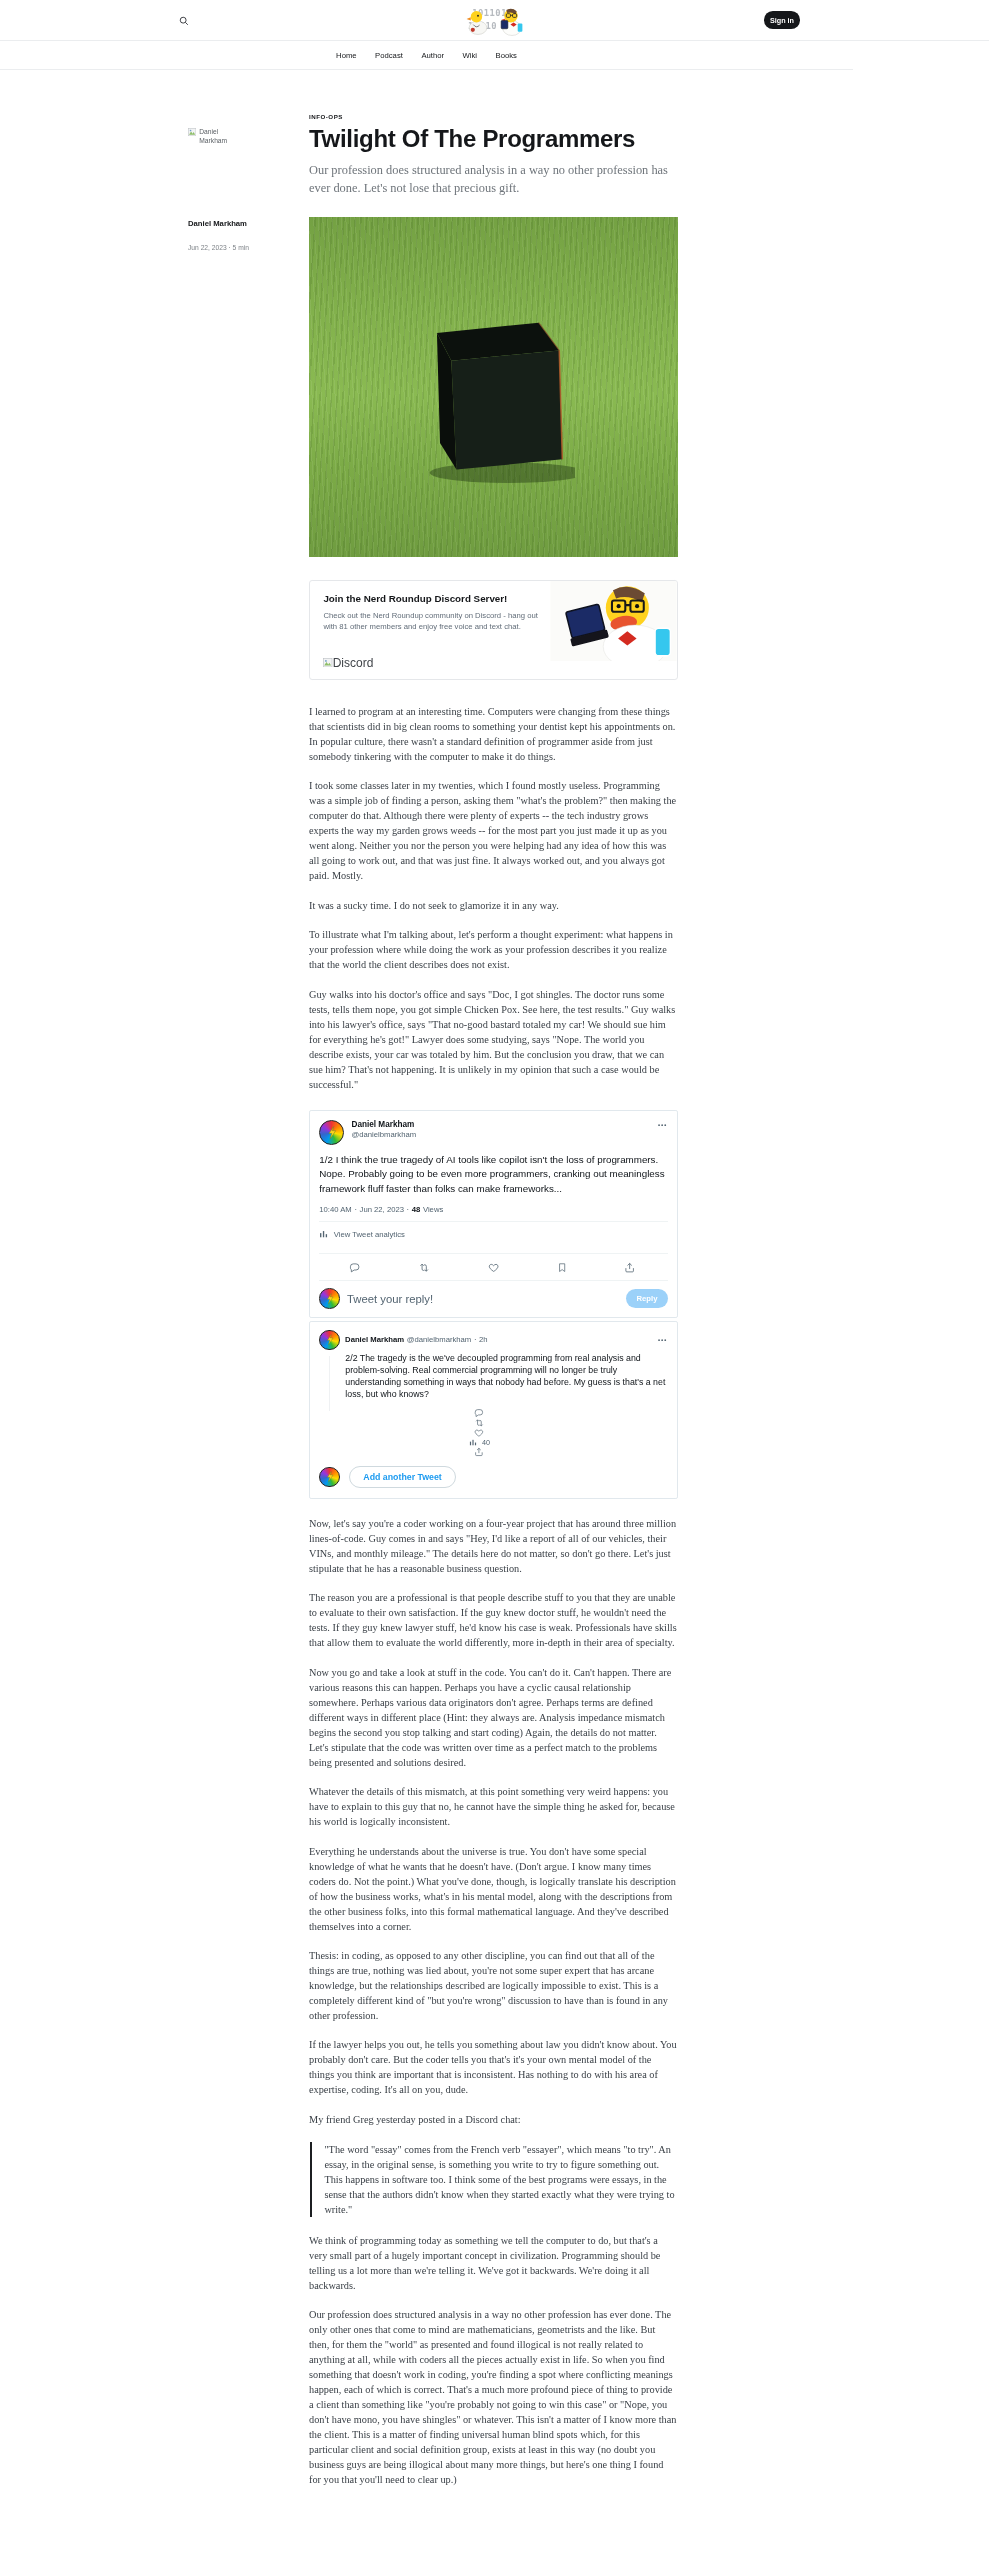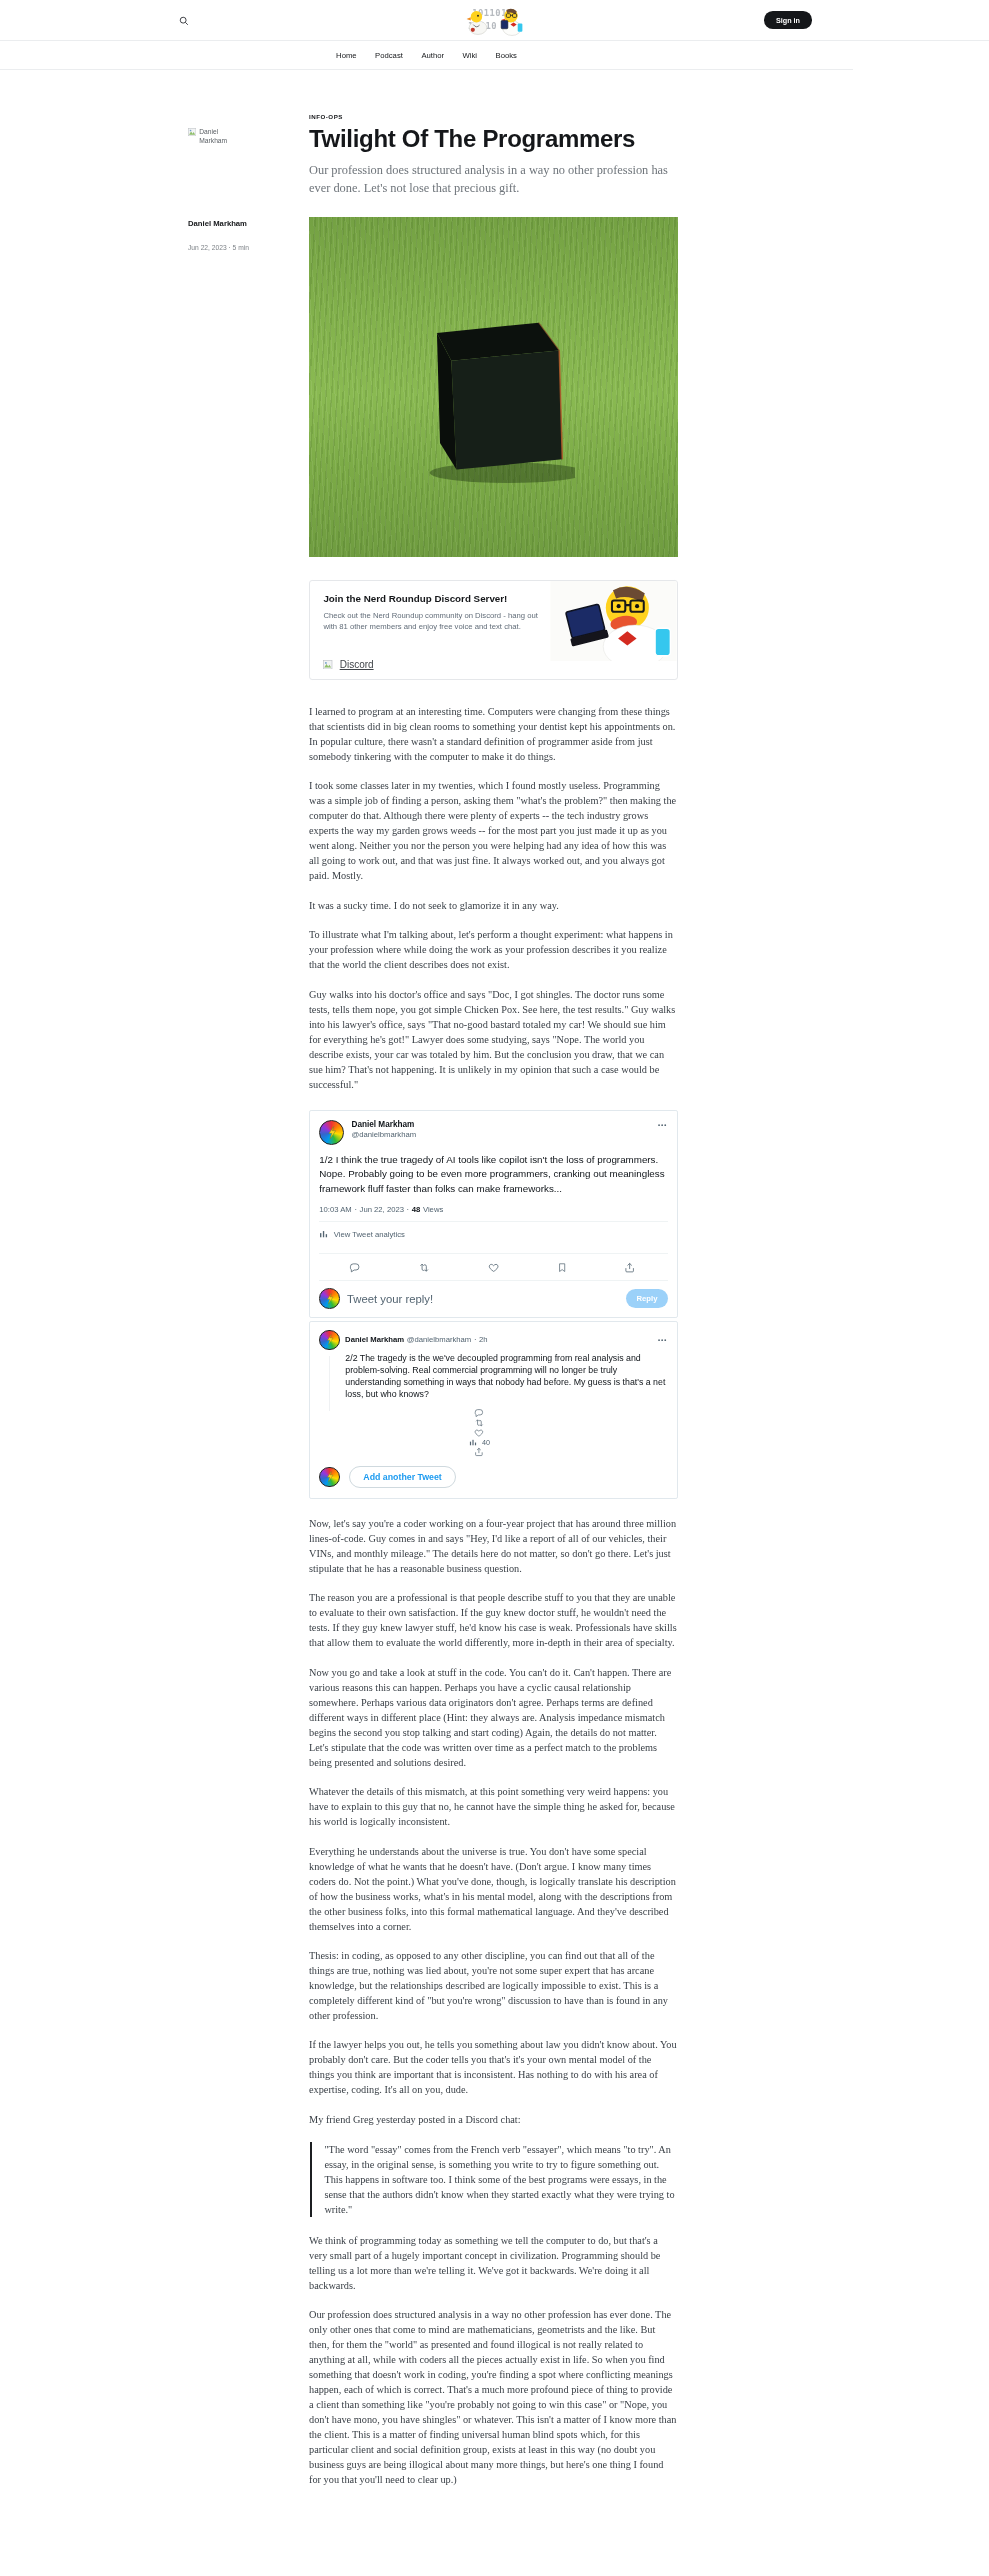--- a/index.html
+++ b/index.html
@@ -4,21 +4,21 @@
 <style>
   * { margin:0; padding:0; box-sizing:border-box; }
   body { width:989px; height:3763px; position:relative; background:#fff;
          font-family:"Liberation Sans", sans-serif; color:#15171a; }
 
   
   .topbar { position:absolute; top:0; left:0; width:989px; height:41px; background:#fff; border-bottom:0.5px solid #ebedef; }
   .search-btn { position:absolute; left:175px; top:11.3px; width:18.5px; height:18.5px; display:flex; align-items:center; justify-content:center; cursor:pointer; }
   .logo { position:absolute; left:464px; top:5.2px; width:63px; height:32px; }
   .logo .bin { position:absolute; font-family:"DejaVu Sans Mono", monospace; font-weight:bold; color:#b6babf; font-size:8.8px; letter-spacing:0.5px; }
-  .signin { position:absolute; left:764px; top:11.3px; height:17.5px; padding:0 12px; background:#15171a; color:#fff; border:none; border-radius:8.8px; font-size:7.2px; font-weight:700; display:flex; align-items:center; cursor:pointer; font-family:inherit; }
+  .signin { position:absolute; left:764px; top:11.3px; height:17.5px; padding:0 6px; background:#15171a; color:#fff; border:none; border-radius:8.8px; font-size:7.2px; font-weight:700; display:flex; align-items:center; cursor:pointer; font-family:inherit; }
   .navbar { position:absolute; top:42px; left:0; width:853px; height:28px; background:#fff; border-bottom:0.5px solid #ebedef; display:flex; align-items:center; justify-content:center; gap:18.5px; }
   .navbar a { font-size:7.7px; color:#15171a; text-decoration:none; font-weight:500; }
 
   
   .author-rail { position:absolute; left:188px; top:128px; width:88px; }
   .rail-chip { display:flex; gap:3.1px; align-items:flex-start; width:47px; color:#5a5f64; font-size:6.7px; line-height:8.8px; }
   .rail-name { position:absolute; top:91px; left:0; font-size:7.7px; font-weight:700; color:#15171a; }
   .rail-meta { position:absolute; top:116px; left:0; font-size:6.7px; color:#7d8287; }
 
   .article { position:absolute; left:309px; top:113px; width:369px; height:2656px; overflow:hidden; }
@@ -32,21 +32,21 @@
   .hero .blades { position:absolute; inset:0;
       background:repeating-linear-gradient(86deg, rgba(255,255,255,.07) 0 1px, rgba(0,0,0,0) 1px 4.6px),
                  repeating-linear-gradient(94deg, rgba(30,60,10,.12) 0 1.5px, rgba(0,0,0,0) 1.5px 5.7px); }
   .cube { position:absolute; left:106px; top:82px; }
 
   
   .bookmark { margin-top:23px; width:369px; height:100px; border:0.5px solid #e5e7ea; border-radius:3.1px; display:flex; overflow:hidden; cursor:pointer; }
   .bm-body { flex:1; padding:12.4px 10.3px 9.3px 13.4px; display:flex; flex-direction:column; }
   .bm-title { font-size:9.8px; font-weight:700; color:#15171a; }
   .bm-desc { margin-top:5.2px; font-size:7.7px; line-height:11.3px; color:#626d79; max-width:216px; }
-  .bm-meta { margin-top:auto; display:flex; align-items:center; gap:7px; font-size:10px; color:#404449;text-decoration:underline; }
+  .bm-meta { margin-top:auto; display:flex; align-items:center; gap:0; font-size:12px; color:#404449; }
   .bm-thumb { width:127px; height:100%; flex:none; }
 
   
   .article p.body { margin-top:14.4px; font-family:"Liberation Serif", serif; font-size:10.3px; line-height:15px; color:#3a4047; }
   .article p.first { margin-top:24px; }
   blockquote.quote { margin:15.5px 0 15.5px 1px; padding-left:12.4px; border-left:2.1px solid #1c1e21;
       font-family:"Liberation Serif", serif; font-size:10.3px; line-height:15px; color:#3a4047; }
 
   
   .tweet-wrap { margin:18.5px 0 17.5px; }
@@ -225,21 +225,21 @@
         <div class="t-dots">
           <svg width="10.3" height="10.3" viewBox="0 0 20 20" fill="#536471">
               <circle cx="4" cy="10" r="1.7"></circle>
               <circle cx="10" cy="10" r="1.7"></circle>
               <circle cx="16" cy="10" r="1.7"></circle>
             </svg>
         </div>
       </div>
       <p class="t-text">1/2 I think the true tragedy of AI tools like copilot isn't the loss of programmers. Nope. Probably going to be even more programmers, cranking out meaningless framework fluff faster than folks can make frameworks...</p>
       <div class="t-stamp">
-        <span>10:03 AM</span>
+        <span>10:40 AM</span>
         <span>·</span>
         <span>Jun 22, 2023</span>
         <span>·</span>
         <b>48</b>
         <span>Views</span>
       </div>
       <div class="t-div"></div>
       <div class="t-analytics">
         <span class="ic">
           <svg width="9.3" height="9.3" viewBox="0 0 18 18" fill="#536471">

